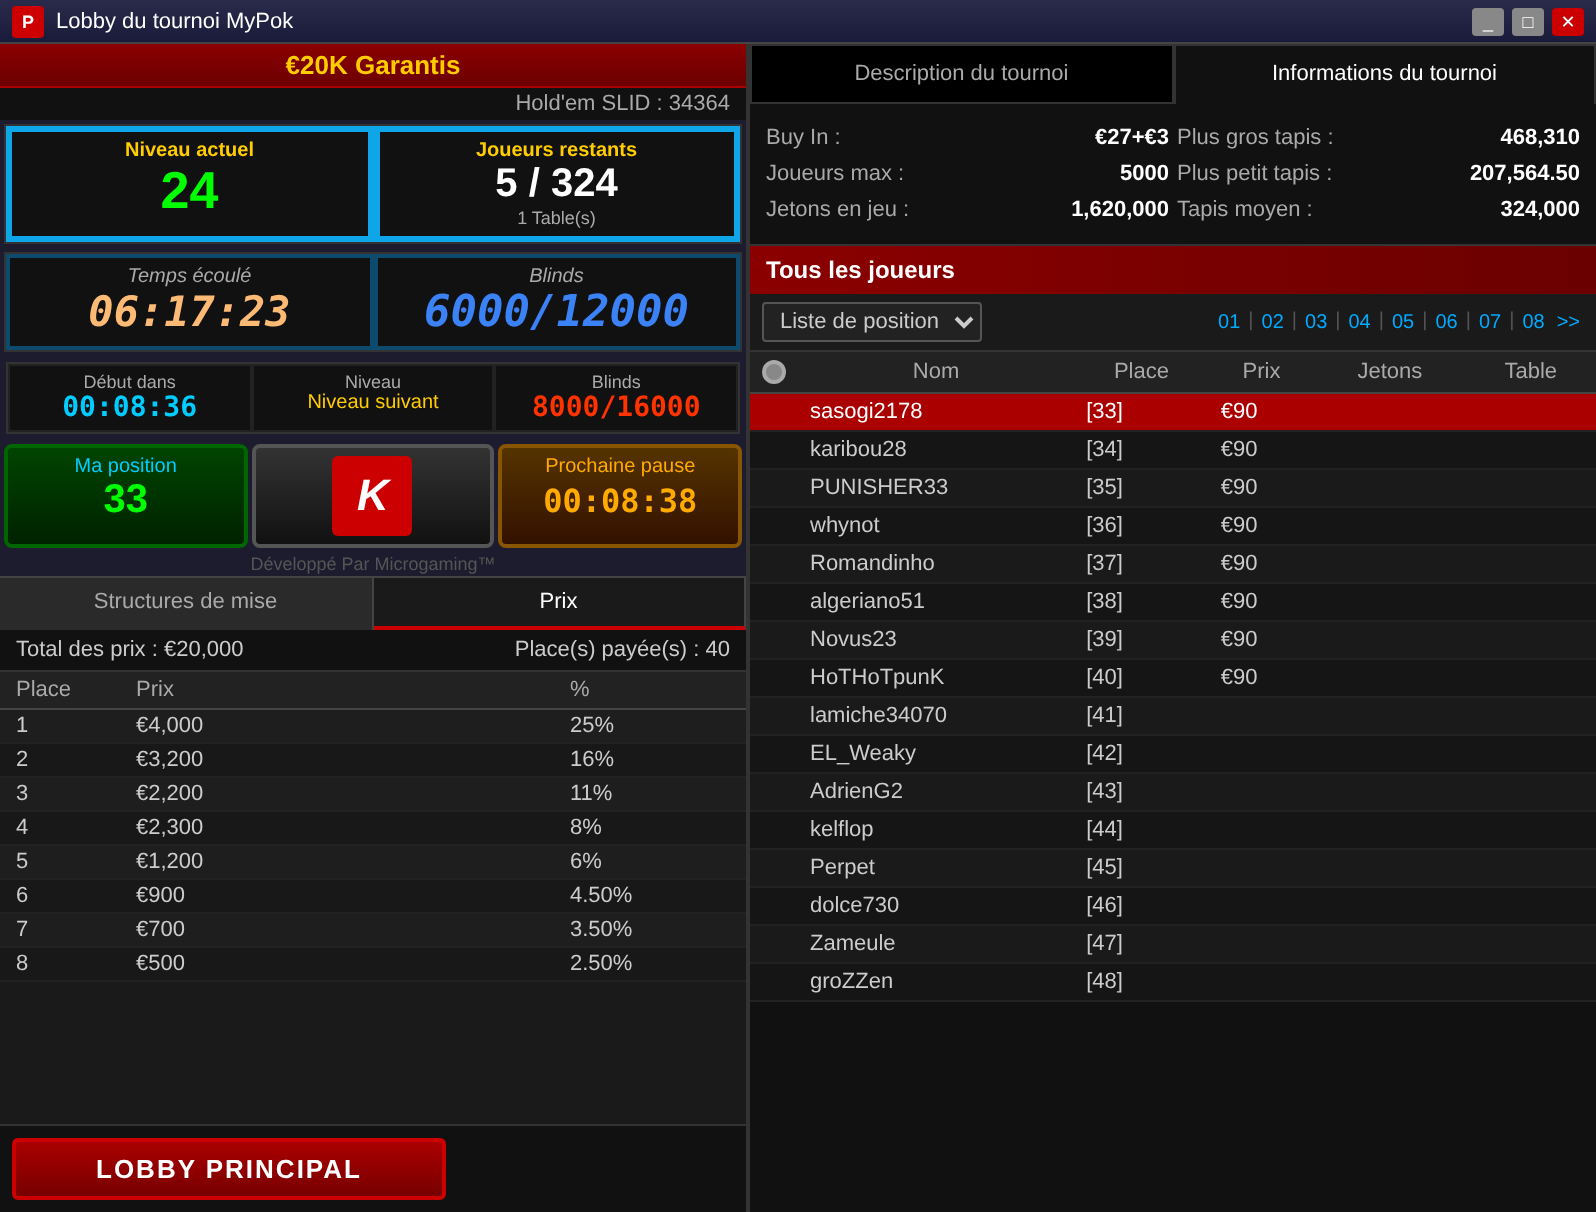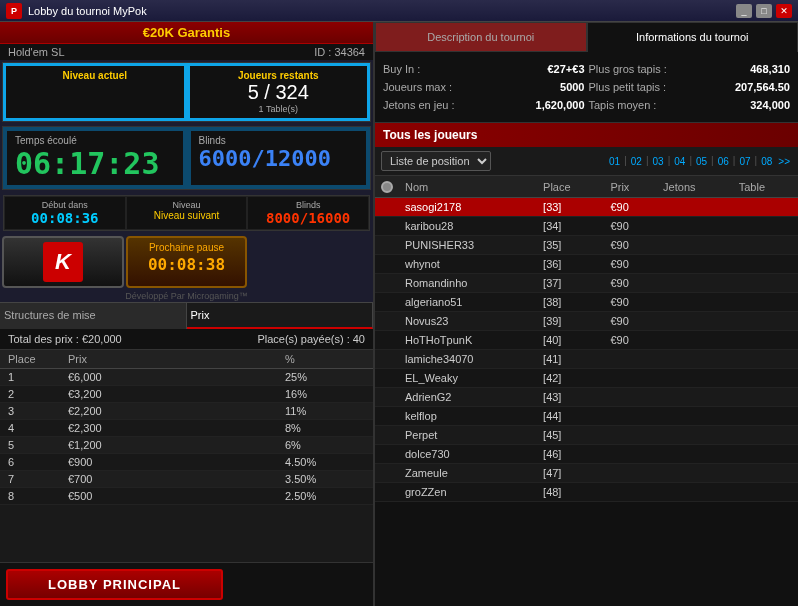--- a/index.html
+++ b/index.html
@@ -71,21 +71,21 @@
       padding: 3px;
       border-bottom: 1px solid #a00;
     }
     .tourney-name {
       color: #ffcc00;
       font-size: 13px;
       font-weight: bold;
     }
     .tourney-meta {
       display: flex;
-      justify-content: space-between;
+      justify-content: flex-end;
       padding: 2px 8px;
       background: #111;
       color: #aaa;
       font-size: 11px;
     }
 
     
     .stats-grid {
       background: #111;
       border: 1px solid #333;
@@ -105,44 +105,45 @@
     }
     .stat-value-green {
       color: #00ff00;
       font-size: 26px;
       font-weight: bold;
       line-height: 1.1;
     }
     .stat-value-white {
       color: white;
       font-size: 20px;
-      font-weight: normal;
+      font-weight: bold;
     }
     .stat-sub {
       color: #aaa;
       font-size: 9px;
     }
 
     
     .timer-row {
       background: #111;
       display: grid;
       grid-template-columns: 1fr 1fr;
       margin: 2px;
       border: 1px solid #333;
     }
     .timer-cell {
       padding: 4px 8px;
-      text-align: left;
-      border: 4px solid #0c4a6e;
+      text-align: center;
+      border: 2px solid #0c4a6e;
+      font-style: italic;
     }
     .timer-label { color: #aaa; font-size: 10px; }
     .timer-value-cyan {
-      color: #22c55e;
-      font-size: 30px;
+      color: #fdba74;
+      font-size: 21px;
       font-weight: bold;
       font-family: monospace;
     }
     .timer-value-red {
       color: #3b82f6;
       font-size: 22px;
       font-weight: bold;
       font-family: monospace;
     }
 
@@ -228,21 +229,21 @@
 
     
     .tab-row {
       display: flex;
       background: #222;
       border-top: 1px solid #444;
     }
     .tab-btn {
       flex: 1;
       padding: 6px 4px;
-      text-align: left;
+      text-align: center;
       cursor: pointer;
       font-size: 11px;
       color: #aaa;
       background: #2a2a2a;
       border-right: 1px solid #444;
     }
     .tab-btn.active {
       background: #1a1a1a;
       color: white;
       border-bottom: 2px solid #c00;
@@ -320,21 +321,21 @@
     .info-tab-row {
       display: flex;
       background: #1a1a1a;
     }
     .info-tab {
       flex: 1;
       padding: 8px 6px;
       text-align: center;
       font-size: 11px;
       color: #aaa;
-      background: #7f1d1d;
+      background: #000000;
       border: 1px solid #333;
       cursor: pointer;
     }
     .info-tab.active {
       background: #111;
       color: white;
       border-bottom: none;
     }
 
     
@@ -400,21 +401,21 @@
     }
     .players-table {
       width: 100%;
       border-collapse: collapse;
     }
     .players-table thead tr {
       background: #222;
     }
     .players-table thead th {
       padding: 4px 6px;
-      text-align: left;
+      text-align: center;
       font-size: 11px;
       color: #aaa;
       border-bottom: 1px solid #444;
       font-weight: normal;
     }
     .players-table tbody tr {
       border-bottom: 1px solid #222;
     }
     .players-table tbody tr:nth-child(odd) { background: #1a1a1a; }
     .players-table tbody tr:nth-child(even) { background: #151515; }
@@ -460,20 +461,21 @@
       <div class="tourney-name">€20K Garantis</div>
     </div>
     <div class="tourney-meta">
       <span>Hold'em SL</span>
       <span>ID : 34364</span>
     </div>
 
     <div class="stats-grid">
       <div class="stat-cell">
         <div class="stat-label">Niveau actuel</div>
+        <div class="stat-value-green">24</div>
       </div>
       <div class="stat-cell">
         <div class="stat-label">Joueurs restants</div>
         <div class="stat-value-white">5 / 324</div>
         <div class="stat-sub">1 Table(s)</div>
       </div>
     </div>
 
     <div class="timer-row">
       <div class="timer-cell">
@@ -495,20 +497,24 @@
         <div class="bottom-label">Niveau</div>
         <div class="bottom-value-yellow">Niveau suivant</div>
       </div>
       <div class="bottom-cell">
         <div class="bottom-label">Blinds</div>
         <div class="bottom-value-red">8000/16000</div>
       </div>
     </div>
 
     <div class="action-row">
+      <div class="action-cell-green">
+        <div class="action-label">Ma position</div>
+        <div class="action-value-green">33</div>
+      </div>
       <div class="action-cell-k">
         <div class="k-logo">K</div>
       </div>
       <div class="action-cell-orange">
         <div class="action-value-orange">Prochaine pause</div>
         <div class="action-value-time">00:08:38</div>
       </div>
     </div>
 
     <div class="dev-label">Développé Par Microgaming™</div>
@@ -524,21 +530,21 @@
         <span>Place(s) payée(s) : 40</span>
       </div>
       <div class="prize-table-header">
         <span>Place</span>
         <span>Prix</span>
         <span>%</span>
       </div>
       <div class="prize-table-body">
       <div class="prize-row">
     <span>1</span>
-    <span>€6,000</span>
+    <span>€4,000</span>
     <span>25%</span>
   </div>
           <div class="prize-row">
     <span>2</span>
     <span>€3,200</span>
     <span>16%</span>
   </div>
           <div class="prize-row">
     <span>3</span>
     <span>€2,200</span>

